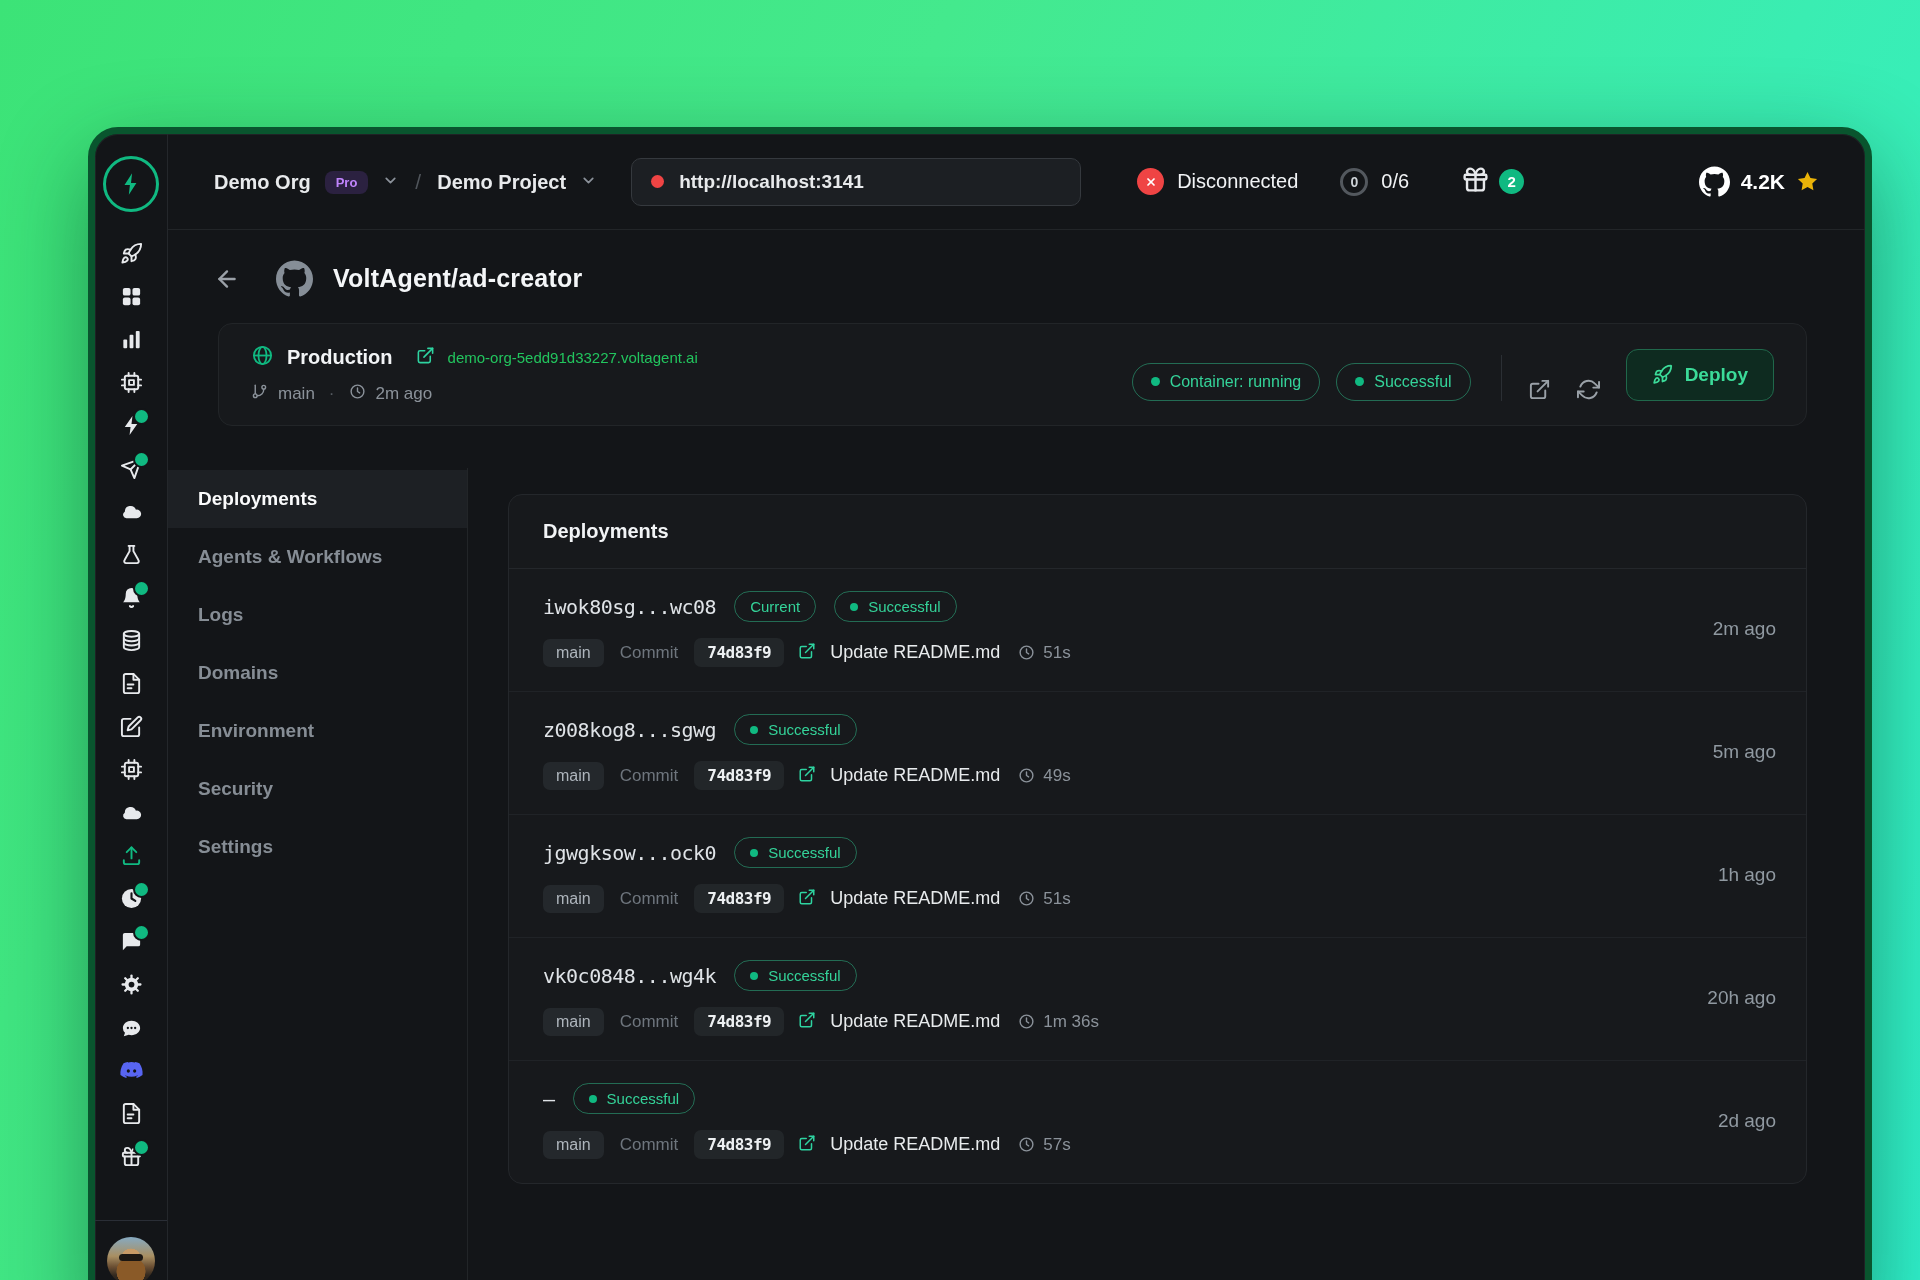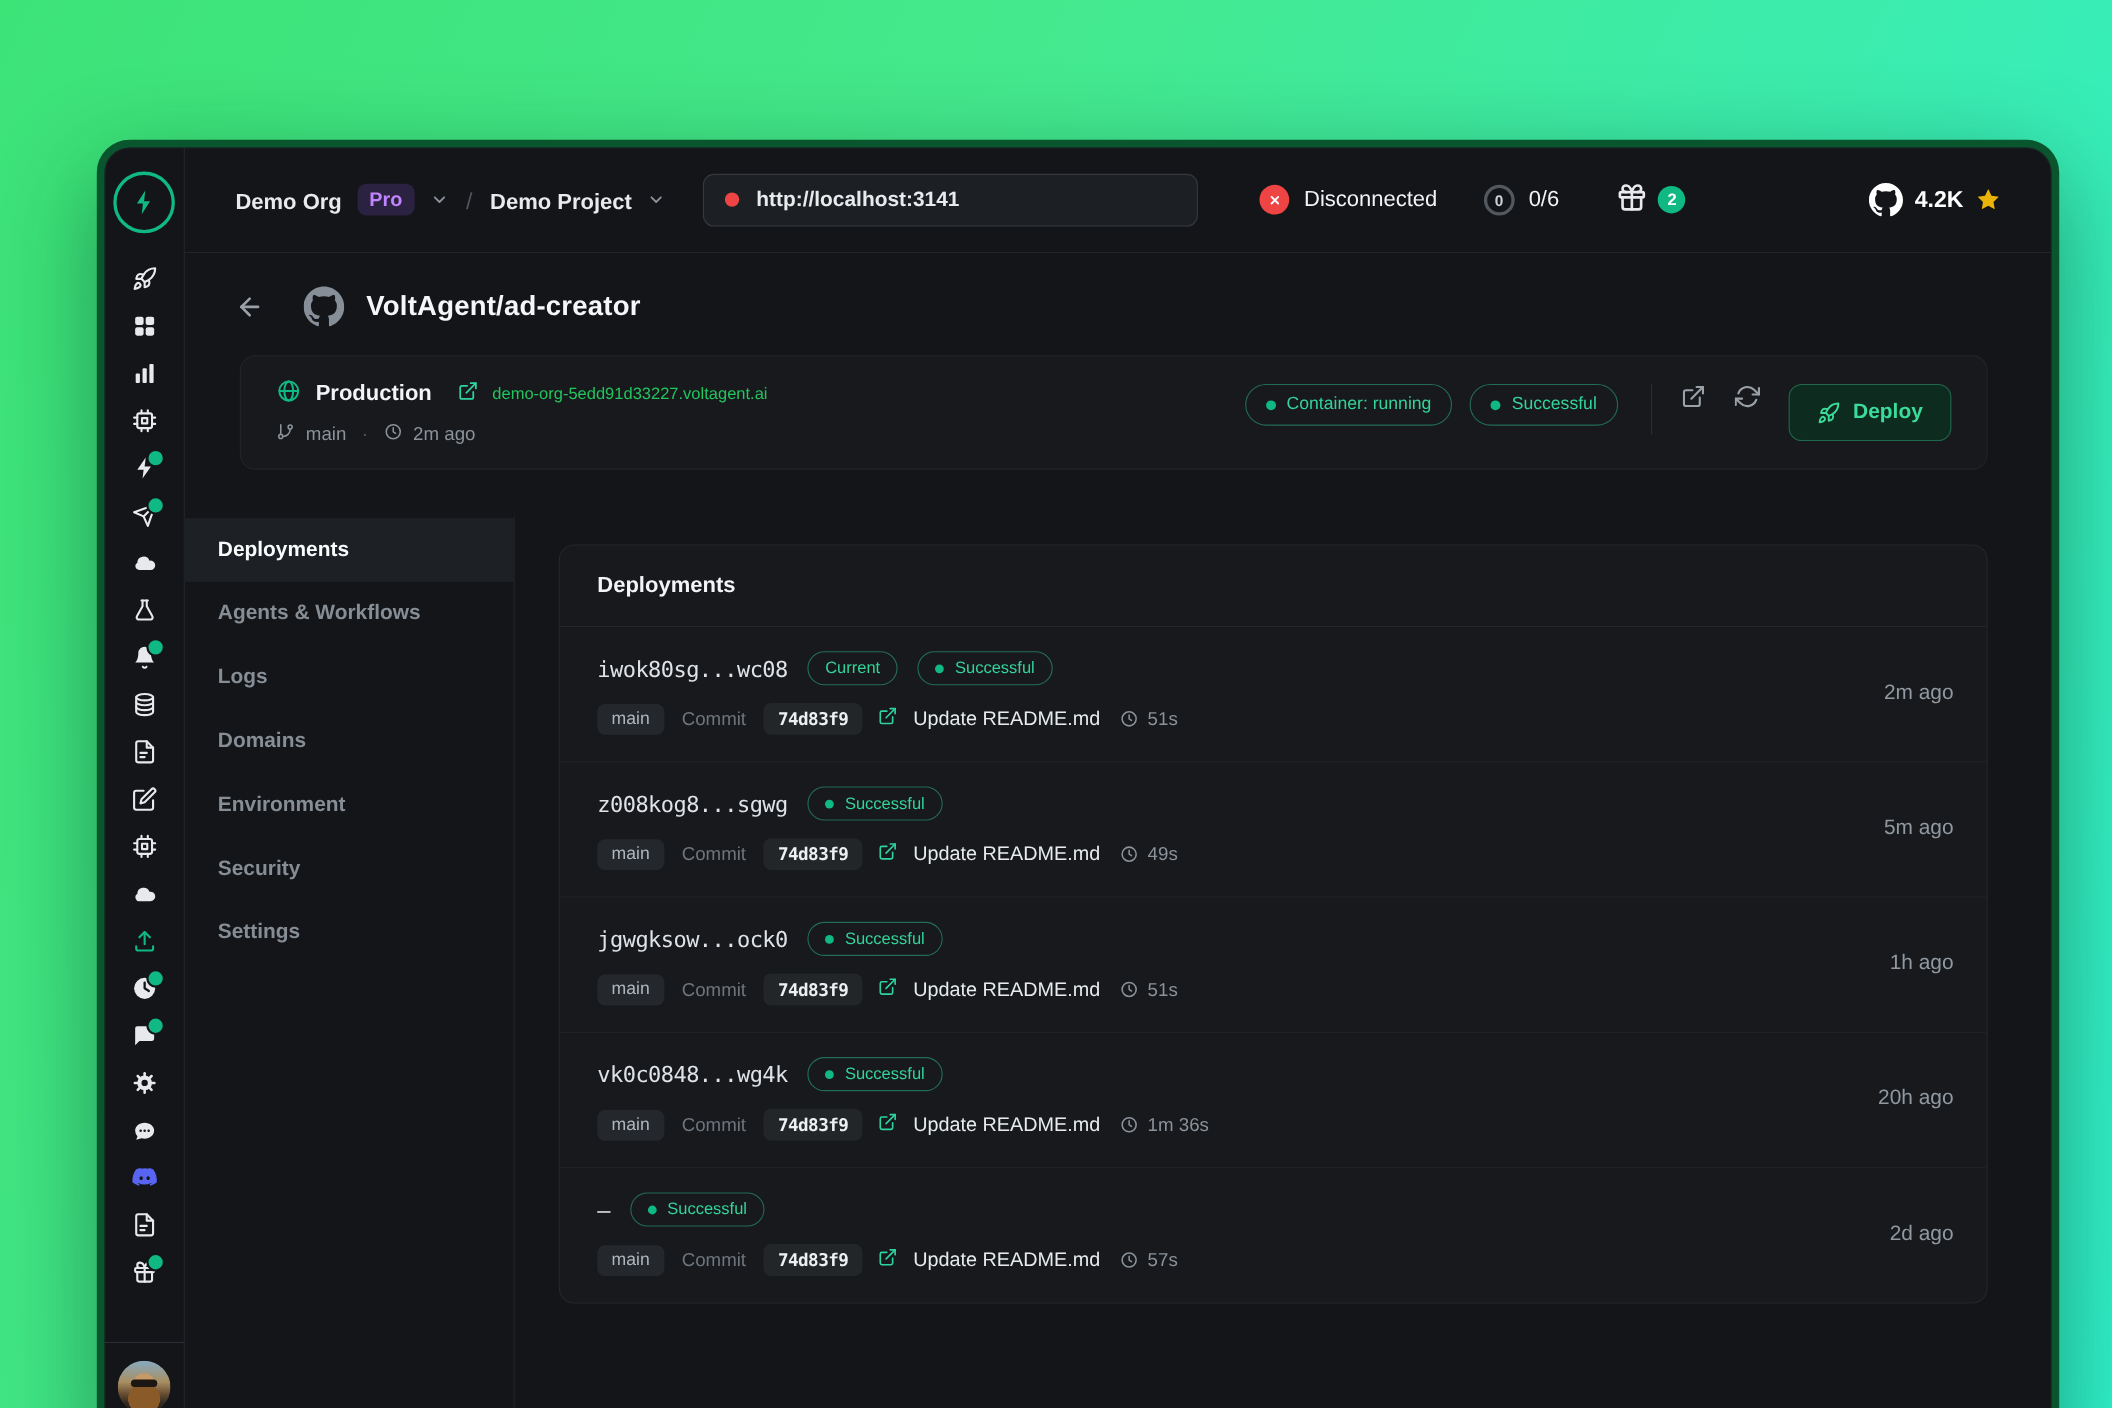--- a/index.html
+++ b/index.html
@@ -30,21 +30,21 @@
   .avatar{width:48px;height:48px;border-radius:50%;position:relative;overflow:hidden;cursor:pointer;
     background:
       radial-gradient(circle at 50% 72%, #8a5a28 0 34%, transparent 35%),
       radial-gradient(circle at 50% 44%, #c89a66 0 26%, transparent 27%),
       linear-gradient(180deg,#86aac2 0%,#a98f62 40%,#6b4f33 62%,#33291f 80%,#241d18 100%);}
   .avatar::after{content:"";position:absolute;left:12px;top:17px;width:24px;height:7px;border-radius:4px;background:#1c1713}
   
   .main{flex:1;display:flex;flex-direction:column;min-width:0}
   .topbar{height:96px;flex-shrink:0;border-bottom:1px solid #222528;display:flex;align-items:center;padding:0 46px;box-sizing:border-box}
   .org-group{display:flex;align-items:flex-end;gap:14px;color:#e8eaec;font-size:20px;font-weight:700;white-space:nowrap}
-  .plan-badge{font-size:18px;font-weight:700;color:#c084fc;background:#2b2140;padding:4px 11px;border-radius:8px}
+  .plan-badge{font-size:13px;font-weight:700;color:#c084fc;background:#2b2140;padding:4px 11px;border-radius:8px}
   .chev svg{width:17px;height:17px;stroke:#8b919a;fill:none;stroke-width:2.4;stroke-linecap:round;stroke-linejoin:round}
   .path-sep{color:#50555b;font-size:21px;font-weight:400;margin:0 2px}
   .url-box{margin-left:34px;width:410px;height:46px;background:#1c1f23;border:1px solid #35393e;border-radius:10px;display:flex;align-items:center;gap:15px;padding:0 19px;cursor:text}
   .red-dot{width:13px;height:13px;border-radius:50%;background:#ef4444;flex-shrink:0}
   .url-text{color:#e8eaec;font-size:19px;font-weight:600;white-space:nowrap}
   .conn{margin-left:56px;display:flex;align-items:center;gap:13px;color:#f1f3f5;font-size:20px;font-weight:500;white-space:nowrap}
   .x-circle{width:27px;height:27px;border-radius:50%;background:#ef4444;display:grid;place-items:center}
   .x-circle svg{width:12px;height:12px;stroke:#fff;stroke-width:3.4;stroke-linecap:round}
   .counter{margin-left:42px;display:flex;align-items:center;gap:13px;white-space:nowrap}
   .ring{width:28px;height:28px;box-sizing:border-box;border:3px solid #53585e;border-radius:50%;display:grid;place-items:center;color:#cdd2d7;font-size:14px;font-weight:700}
@@ -66,21 +66,21 @@
   .prod-card{margin:0 58px 0 50px;background:#17191c;border:1px solid #222528;border-radius:14px;padding:20px 32px;display:flex;align-items:center;box-sizing:border-box}
   .prod-left{display:flex;flex-direction:column;gap:12px;min-width:0}
   .prod-line1{display:flex;align-items:center;gap:13px}
   .prod-line1 .globe svg{width:23px;height:23px;stroke:#10b981;fill:none;stroke-width:1.9}
   .prod-env{color:#f2f4f6;font-size:20px;font-weight:700;margin-right:10px}
   .ext-link-sm svg{width:19px;height:19px;stroke:#2ed3a0;fill:none;stroke-width:2;stroke-linecap:round;stroke-linejoin:round}
   .prod-domain{color:#22c55e;font-size:15px;font-weight:500;cursor:pointer;white-space:nowrap}
   .prod-line2{display:flex;align-items:center;gap:10px;color:#8b929a;font-size:17px}
   .prod-line2 svg{width:17px;height:17px;stroke:#8b929a;fill:none;stroke-width:2;stroke-linecap:round;stroke-linejoin:round}
   .meta-sep{color:#565b61;margin:0 4px}
-  .prod-right{margin-left:auto;display:flex;align-items:flex-start}
+  .prod-right{margin-left:auto;display:flex;align-items:flex-end}
   .pill{display:flex;align-items:center;gap:10px;border:1px solid rgba(52,211,153,.45);color:#34d399;border-radius:999px;padding:9px 18px;font-size:16px;font-weight:500;white-space:nowrap}
   .pill .pdot{width:9px;height:9px;border-radius:50%;background:#10b981}
   .prod-right .pill + .pill{margin-left:16px}
   .vdiv{width:1px;height:46px;background:#2b2f34;margin:0 26px 0 30px}
   .icon-btn{cursor:pointer;display:grid;place-items:center;margin-right:26px}
   .icon-btn svg{width:23px;height:23px;stroke:#9aa1a8;fill:none;stroke-width:2;stroke-linecap:round;stroke-linejoin:round}
   .deploy-btn{display:flex;align-items:center;gap:12px;background:#0e2b20;border:1px solid #20684b;border-radius:12px;color:#3bdb99;font-size:19px;font-weight:700;padding:14px 25px;cursor:pointer;white-space:nowrap}
   .deploy-btn svg{width:21px;height:21px;stroke:#3bdb99;fill:none;stroke-width:2;stroke-linecap:round;stroke-linejoin:round}
   
   .body-area{flex:1;display:flex;margin-top:42px;min-height:0}

